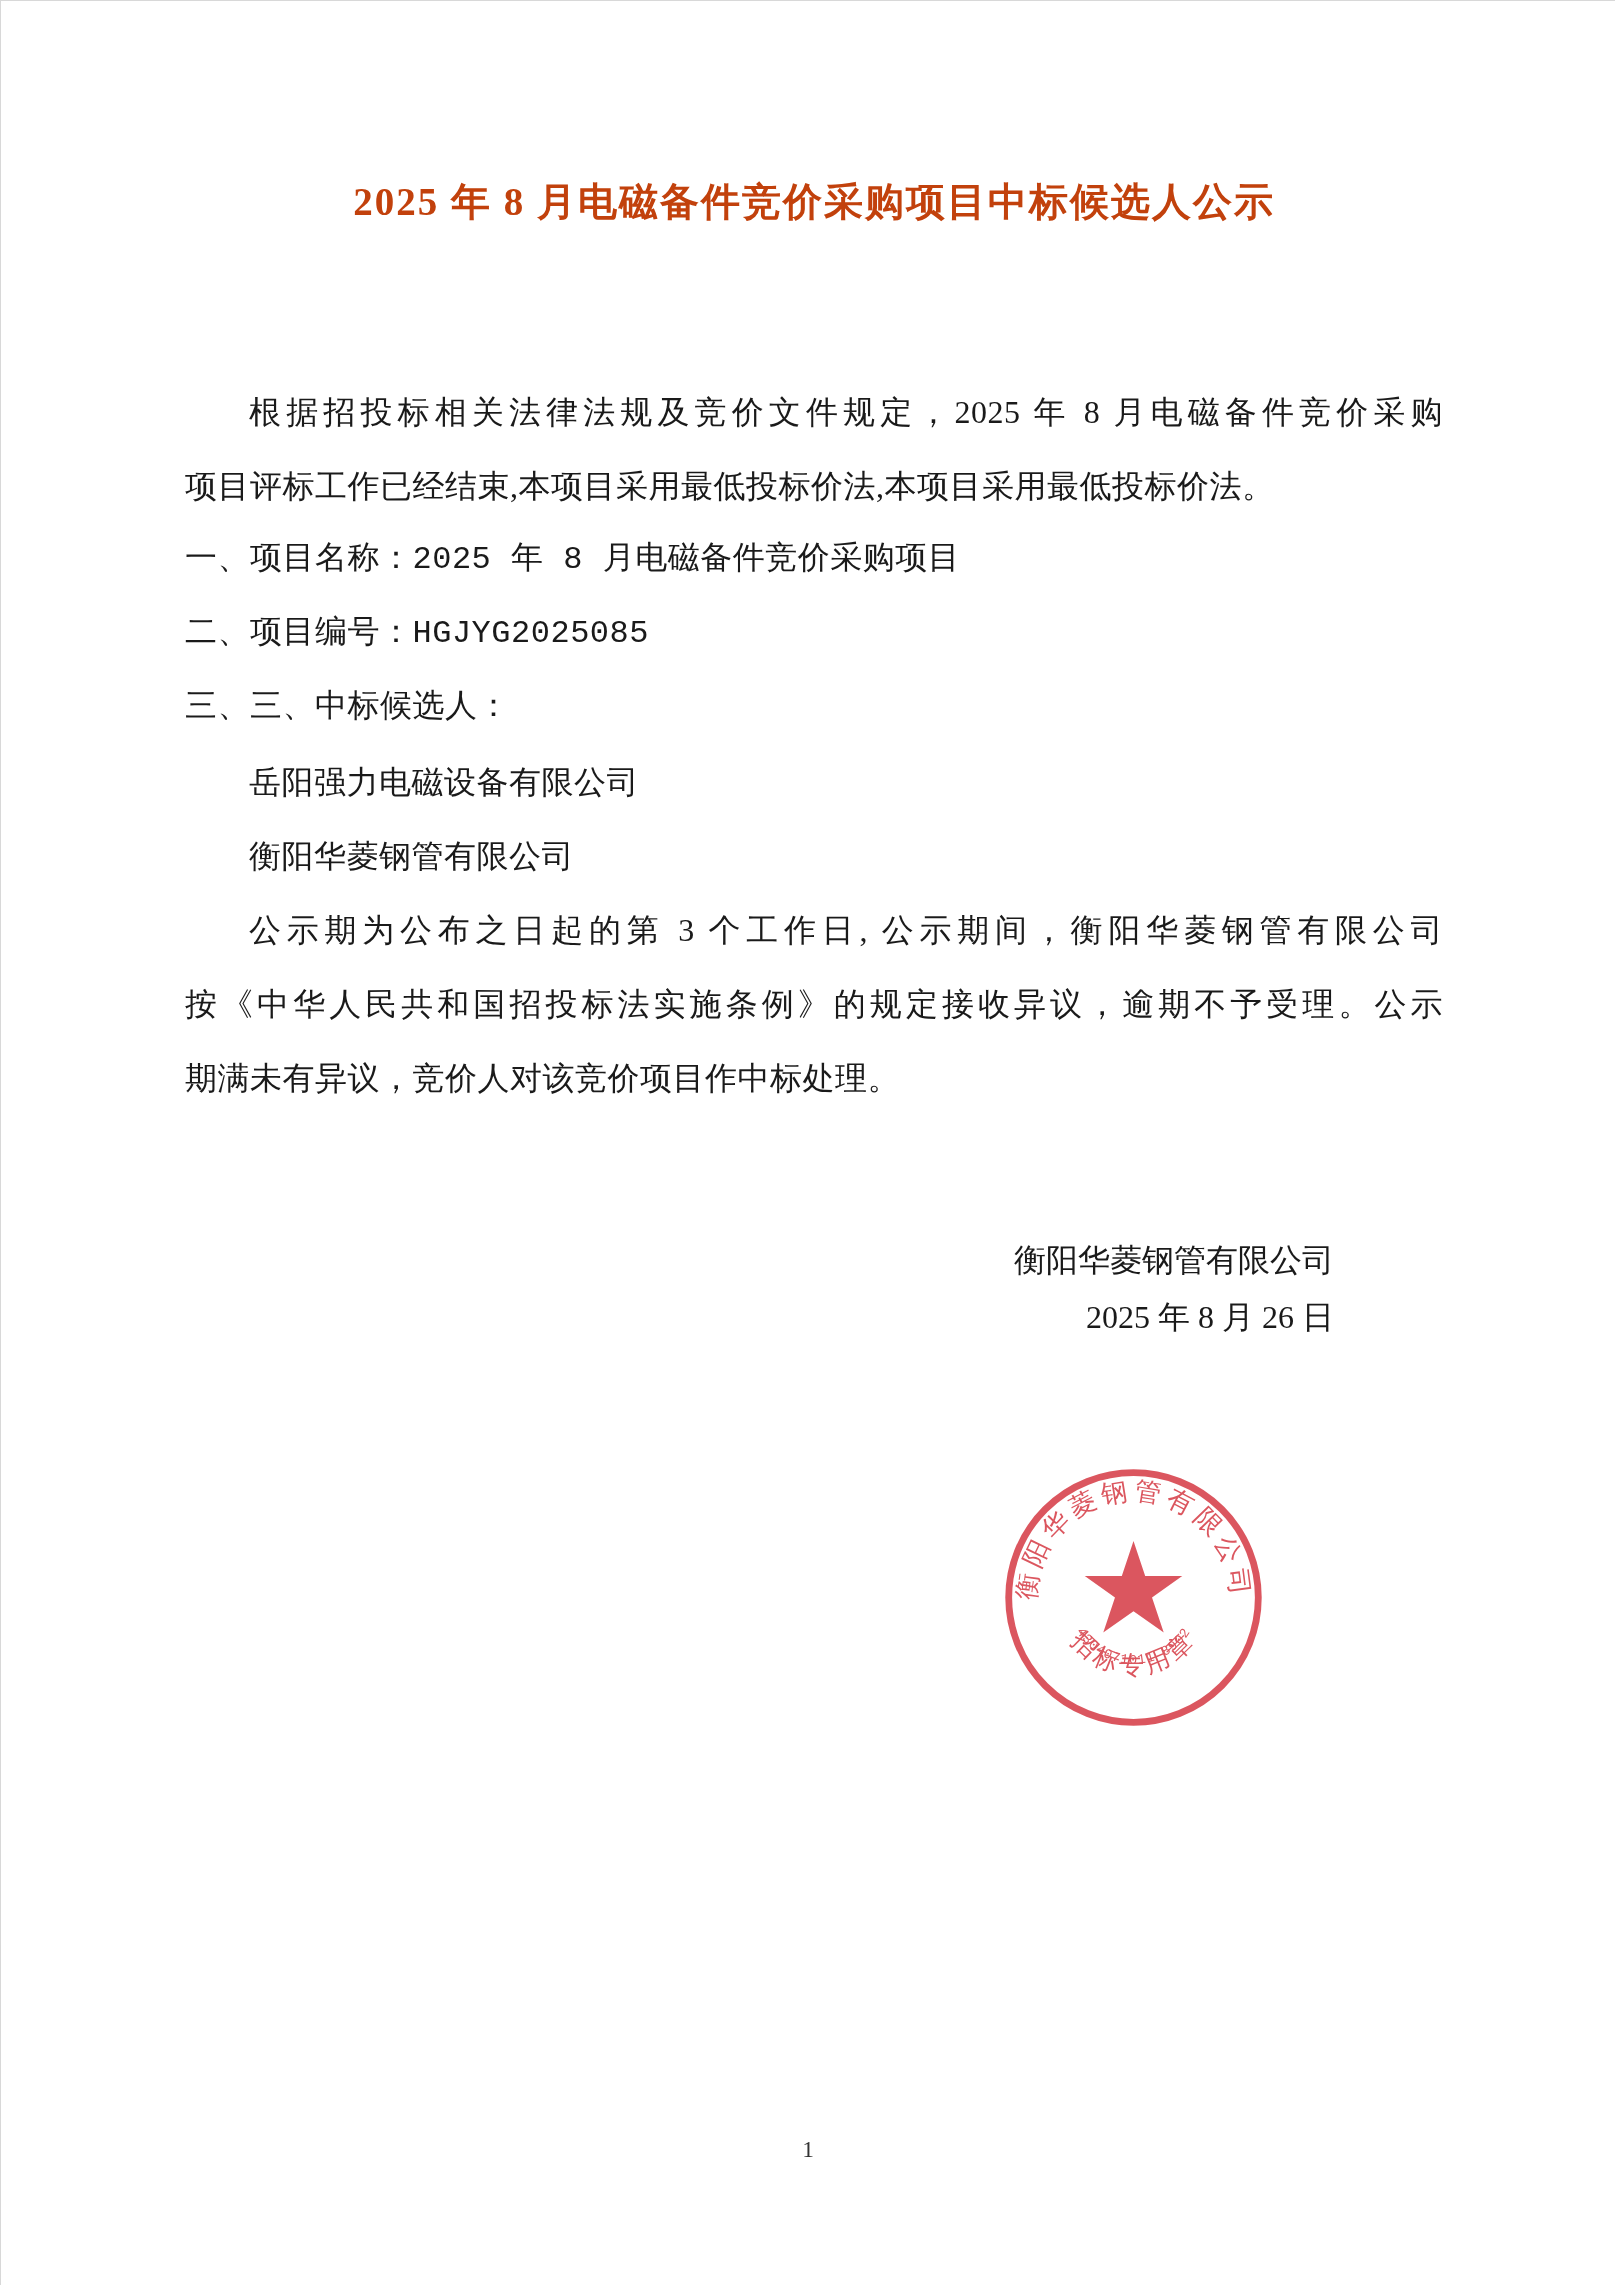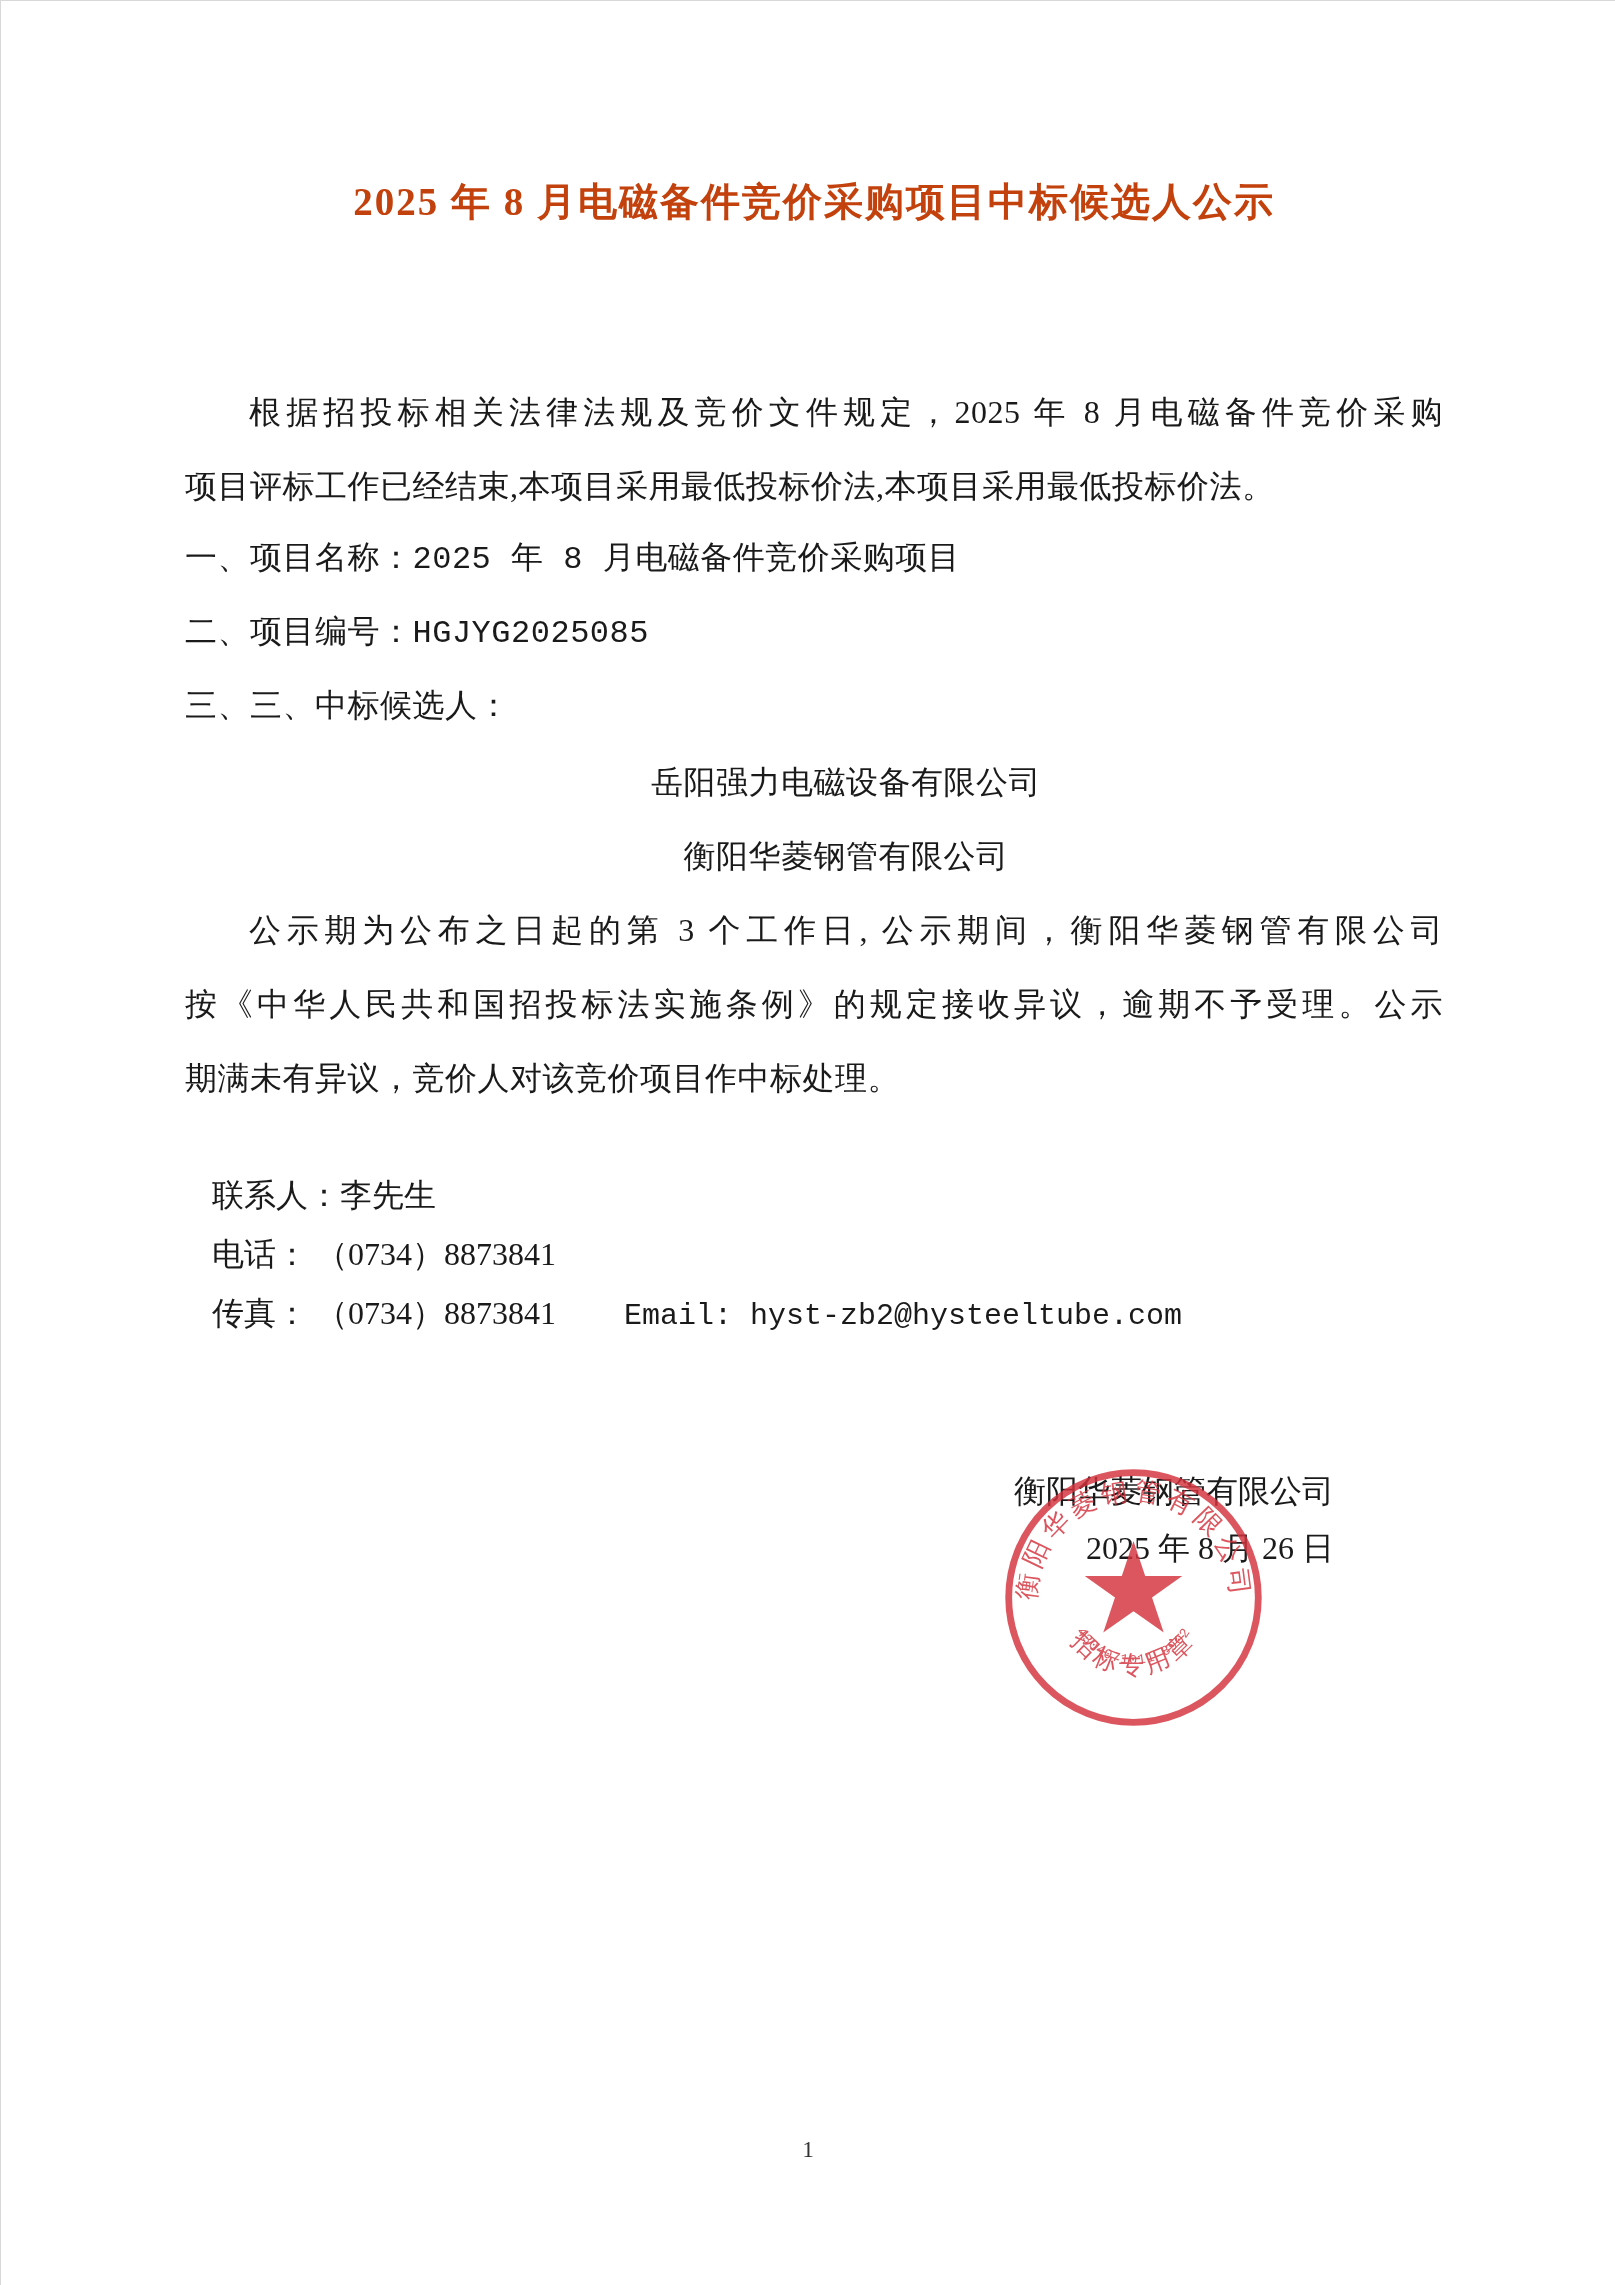--- a/index.html
+++ b/index.html
@@ -55,21 +55,20 @@
   .justify2 {
     text-align: justify;
     text-align-last: justify;
   }
   .list-line {
     margin-top: 0;
     font-family: Liberation Mono, monospace;
   }
   .sub-indent {
     padding-left: 64px;
-    text-align: center;
   }
   .contact-block {
     margin-top: 51px;
     font-size: 32px;
     line-height: 59px;
     padding-left: 27px;
   }
   .mono {
     font-family: "Liberation Mono", monospace;
     font-size: 30px;
@@ -130,27 +129,20 @@
       <div class="line list-line">三、三、中标候选人：</div>
 
       <div class="line sub-indent">岳阳强力电磁设备有限公司</div>
       <div class="line sub-indent">衡阳华菱钢管有限公司</div>
 
       <div class="line para-indent justify2">公示期为公布之日起的第 3 个工作日, 公示期间，衡阳华菱钢管有限公司</div>
       <div class="line justify2">按《中华人民共和国招投标法实施条例》的规定接收异议，逾期不予受理。公示</div>
       <div class="line">期满未有异议，竞价人对该竞价项目作中标处理。</div>
     </div>
 
-    <div class="contact-block">
-      <div class="line">联系人：李先生</div>
-      <div class="line">电话： （0734）8873841</div>
-      <div class="line">
-        <span>传真： （0734）8873841</span><span class="email-gap"></span><span class="mono">Email: hyst-zb2@hysteeltube.com</span>
-      </div>
-    </div>
 
     <div class="signature">
       <div class="sig-line">衡阳华菱钢管有限公司</div>
       <div class="sig-line">2025 年 8 月 26 日</div>
     </div>
 
   </div>
 
   <div class="seal">
     <svg width="273" height="273" viewBox="0 0 280 280" xmlns="http://www.w3.org/2000/svg">

